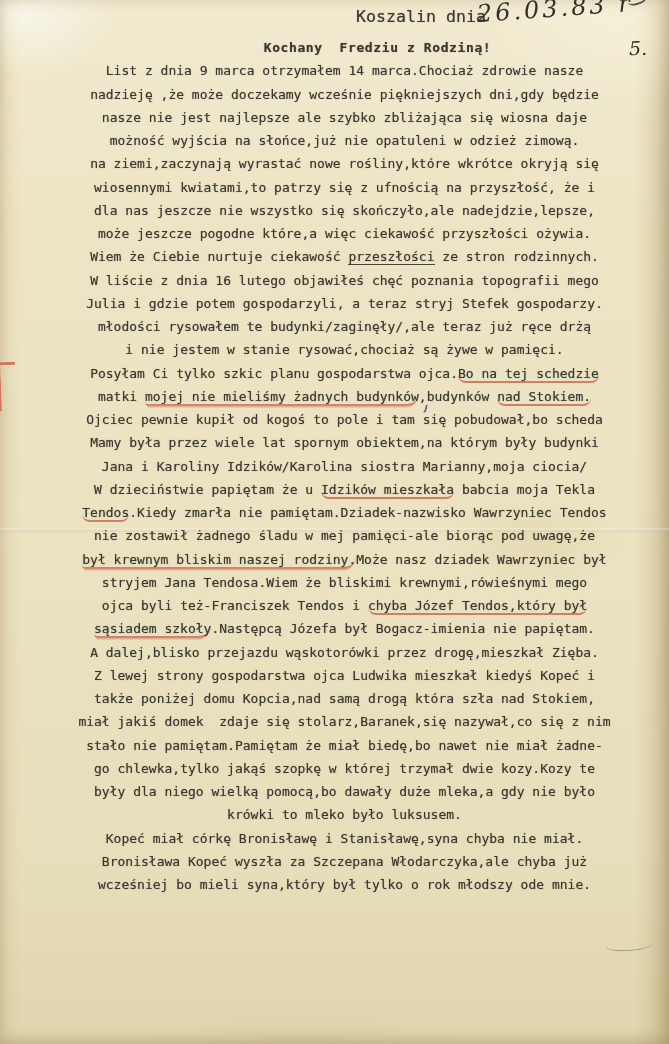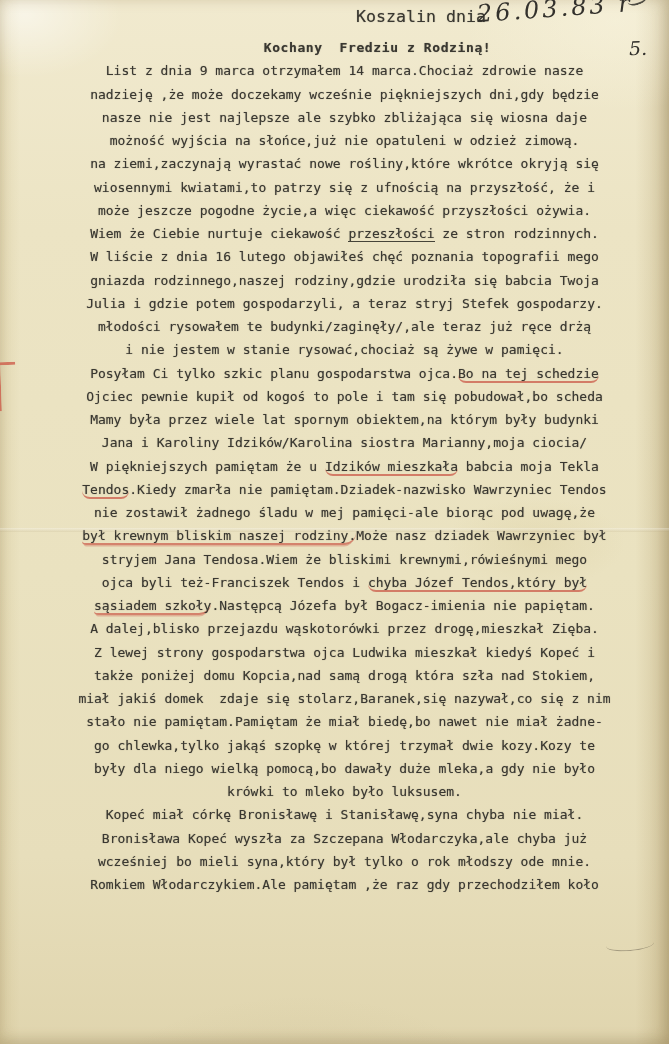--- a/index.html
+++ b/index.html
@@ -97,50 +97,50 @@
 
   <div class="letter-body ink">
     <div class="salutation">Kochany  Fredziu z Rodziną!</div>
     <div id="letter-lines">
         <div class="line"><span>List z dnia 9 marca otrzymałem 14 marca.Chociaż zdrowie nasze</span></div>
         <div class="line"><span>nadzieję ,że może doczekamy wcześnie piękniejszych dni,gdy będzie</span></div>
         <div class="line"><span>nasze nie jest najlepsze ale szybko zbliżająca się wiosna daje</span></div>
         <div class="line"><span>możność wyjścia na słońce,już nie opatuleni w odzież zimową.</span></div>
         <div class="line"><span>na ziemi,zaczynają wyrastać nowe rośliny,które wkrótce okryją się</span></div>
         <div class="line"><span>wiosennymi kwiatami,to patrzy się z ufnością na przyszłość, że i</span></div>
-        <div class="line"><span>może jeszcze pogodne życie,a więc ciekawość przyszłości ożywia.</span></div>
+        <div class="line"><span>dla nas jeszcze nie wszystko się skończyło,ale nadejdzie,lepsze,</span></div>
+        <div class="line"><span>może jeszcze pogodne które,a więc ciekawość przyszłości ożywia.</span></div>
         <div class="line"><span>Wiem że Ciebie nurtuje ciekawość </span><span class="u-black">przeszłości</span><span> ze stron rodzinnych.</span></div>
         <div class="line"><span>W liście z dnia 16 lutego objawiłeś chęć poznania topografii mego</span></div>
-        <div class="line"><span>gniazda rodzinnego,naszej rodziny,gdzie urodziła się babcia Twoja</span></div>
         <div class="line"><span>Julia i gdzie potem gospodarzyli, a teraz stryj Stefek gospodarzy.</span></div>
         <div class="line"><span>młodości rysowałem te budynki/zaginęły/,ale teraz już ręce drżą</span></div>
         <div class="line"><span>i nie jestem w stanie rysować,chociaż są żywe w pamięci.</span></div>
         <div class="line"><span>Posyłam Ci tylko szkic planu gospodarstwa ojca.</span><span class="u-red">Bo na tej schedzie</span></div>
+        <div class="line"><span>matki </span><span class="u-redw">mojej nie mieliśmy żadnych budynków</span><span class="c-blue">,</span><span>budynków </span><span class="u-red">nad Stokiem.</span></div>
         <div class="line"><span>Ojciec pewnie kupił od kogoś to pole i tam się pobudował,bo scheda</span></div>
         <div class="line"><span>Mamy była przez wiele lat spornym obiektem,na którym były budynki</span></div>
         <div class="line"><span>Jana i Karoliny Idzików/Karolina siostra Marianny,moja ciocia/</span></div>
-        <div class="line"><span>W piękniejszych pamiętam że u </span><span class="u-red">Idzików mieszkała</span><span> babcia moja Tekla</span></div>
+        <div class="line"><span>W dzieciństwie papiętam że u </span><span class="u-red">Idzików mieszkała</span><span> babcia moja Tekla</span></div>
         <div class="line"><span class="u-red">Tendos</span><span>.Kiedy zmarła nie pamiętam.Dziadek-nazwisko Wawrzyniec Tendos</span></div>
         <div class="line"><span>nie zostawił żadnego śladu w mej pamięci-ale biorąc pod uwagę,że</span></div>
         <div class="line"><span class="u-redw">był krewnym bliskim naszej rodziny.</span><span>Może nasz dziadek Wawrzyniec był</span></div>
         <div class="line"><span>stryjem Jana Tendosa.Wiem że bliskimi krewnymi,rówieśnymi mego</span></div>
         <div class="line"><span>ojca byli też-Franciszek Tendos i </span><span class="u-red">chyba Józef Tendos,który był</span></div>
         <div class="line"><span class="u-redw">sąsiadem szkoły</span><span>.Następcą Józefa był Bogacz-imienia nie papiętam.</span></div>
         <div class="line"><span>A dalej,blisko przejazdu wąskotorówki przez drogę,mieszkał Zięba.</span></div>
         <div class="line"><span>Z lewej strony gospodarstwa ojca Ludwika mieszkał kiedyś Kopeć i</span></div>
         <div class="line"><span>także poniżej domu Kopcia,nad samą drogą która szła nad Stokiem,</span></div>
         <div class="line"><span>miał jakiś domek  zdaje się stolarz,Baranek,się nazywał,co się z nim</span></div>
         <div class="line"><span>stało nie pamiętam.Pamiętam że miał biedę,bo nawet nie miał żadne-</span></div>
         <div class="line"><span>go chlewka,tylko jakąś szopkę w której trzymał dwie kozy.Kozy te</span></div>
         <div class="line"><span>były dla niego wielką pomocą,bo dawały duże mleka,a gdy nie było</span></div>
         <div class="line"><span>krówki to mleko było luksusem.</span></div>
         <div class="line"><span>Kopeć miał córkę Bronisławę i Stanisławę,syna chyba nie miał.</span></div>
         <div class="line"><span>Bronisława Kopeć wyszła za Szczepana Włodarczyka,ale chyba już</span></div>
         <div class="line"><span>wcześniej bo mieli syna,który był tylko o rok młodszy ode mnie.</span></div>
-        <div class="line"><span>Romkiem Włodarczykiem.Ale pamiętam ,że raz gdy przechodziłem koło</span></div>
       </div>
   </div>
 
   <div class="red-bracket"></div>
   <div class="crease"></div>
   <div class="pencil-squiggle"></div>
 
 </div>
 
 </body></html>

